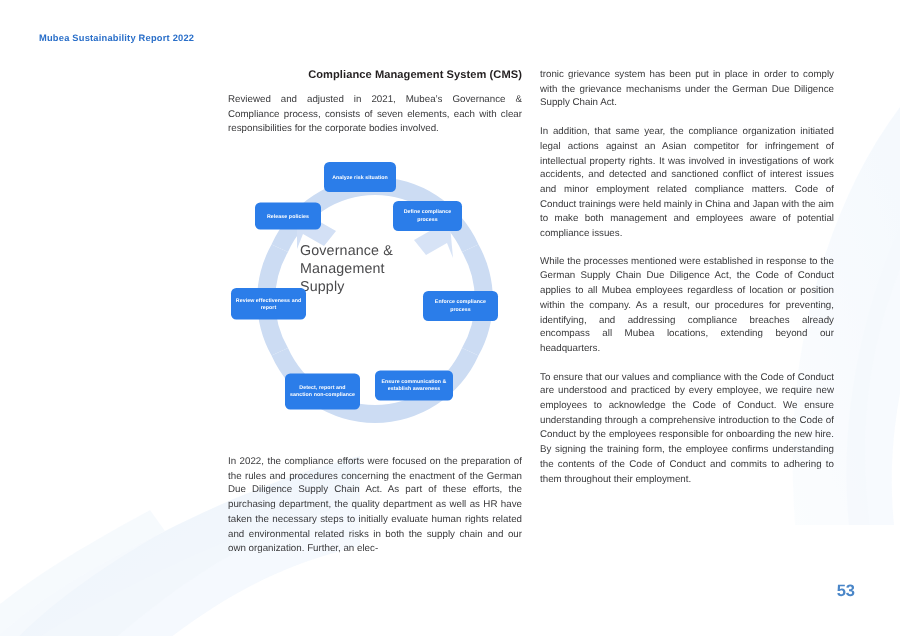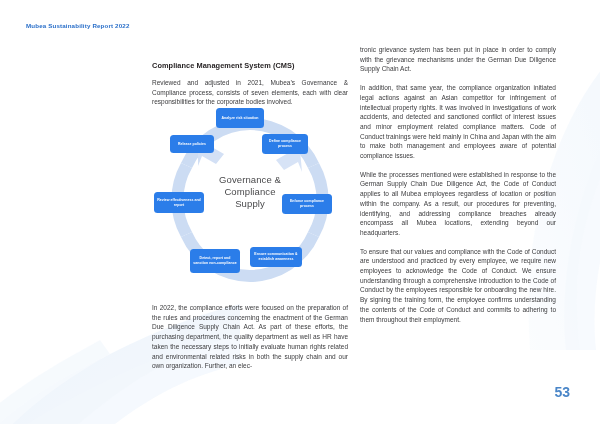--- a/index.html
+++ b/index.html
@@ -61,22 +61,23 @@
     top: 45px;
     width: 196px;
   }
   .col-left  { left: 152px; }
   .col-right { left: 360px; }
 
   .col-title {
     font-size: 7.4px;
     font-weight: bold;
     color: #231f20;
-    margin: 16px 0 8px 0;
+    margin: 0 0 8px 0;
     letter-spacing: .05px;
+    text-align: right;
   }
   p.body {
     font-size: 6.5px;
     line-height: 9.7px;
     margin: 0 0 9px 0;
     text-align: justify;
     color: #3a3a3c;
     hyphens: none;
   }
   p.body:last-child { margin-bottom: 0; }
@@ -91,23 +92,22 @@
   }
   .diagram svg {
     position: absolute;
     left: 0; top: 0;
     width: 196px;
     height: 192px;
   }
   .center-label {
     position: absolute;
     left: 48px;
-    top: 70px;
+    top: 58px;
     width: 100px;
-    text-align: center;
     font-size: 9.5px;
     line-height: 12px;
     color: #4a4a4c;
     letter-spacing: .1px;
   }
   .node {
     position: absolute;
     background: #2b7de9;
     border-radius: 3.5px;
     color: #ffffff;
@@ -129,21 +129,21 @@
   .n-ensure    { left: 98px;  top: 143px; width: 52px; height: 20px; }
   .n-detect    { left: 38px;  top: 145px; width: 50px; height: 24px; }
   .n-review    { left: 2px;   top: 88px;  width: 50px; height: 21px; }
   .n-release   { left: 18px;  top: 31px;  width: 44px; height: 18px; }
 
   
   .page-number {
     position: absolute;
     right: 30px;
     bottom: 24px;
-    font-size: 14px;
+    font-size: 11px;
     font-weight: bold;
     color: #4a86c8;
   }
 </style>
 </head>
 <body>
 
 <div class="page">
 
   <svg class="deco deco-bl" viewBox="0 0 300 260">
@@ -187,21 +187,21 @@
         <path d="M29,133 A76,76 0 0 1 29,59 L40,64 A64,64 0 0 0 40,128 Z"></path>
         <path d="M29,59 A76,76 0 0 1 98,14 L98,26 A64,64 0 0 0 40,64 Z"></path>
       </g>
 
       <path d="M46,40 L62,32 L58,42 L72,50 L64,60 L50,52 L46,62 Z" fill="#d3e0f5"></path>
       <path d="M148,46 L134,38 L138,48 L124,56 L132,66 L146,58 L150,68 Z" fill="#d3e0f5" opacity=".9"></path>
     </svg>
 
     <div class="center-label">
       <span>Governance &amp;</span><br>
-      <span>Compliance</span><br>
+      <span>Management</span><br>
       <span>Supply</span>
     </div>
 
     <div class="node n-analyze">Analyze risk situation</div>
     <div class="node n-define">Define compliance process</div>
     <div class="node n-enforce">Enforce compliance process</div>
     <div class="node n-ensure">Ensure communication &amp; establish awareness</div>
     <div class="node n-detect">Detect, report and sanction non-compliance</div>
     <div class="node n-review">Review effectiveness and report</div>
     <div class="node n-release">Release policies</div>

